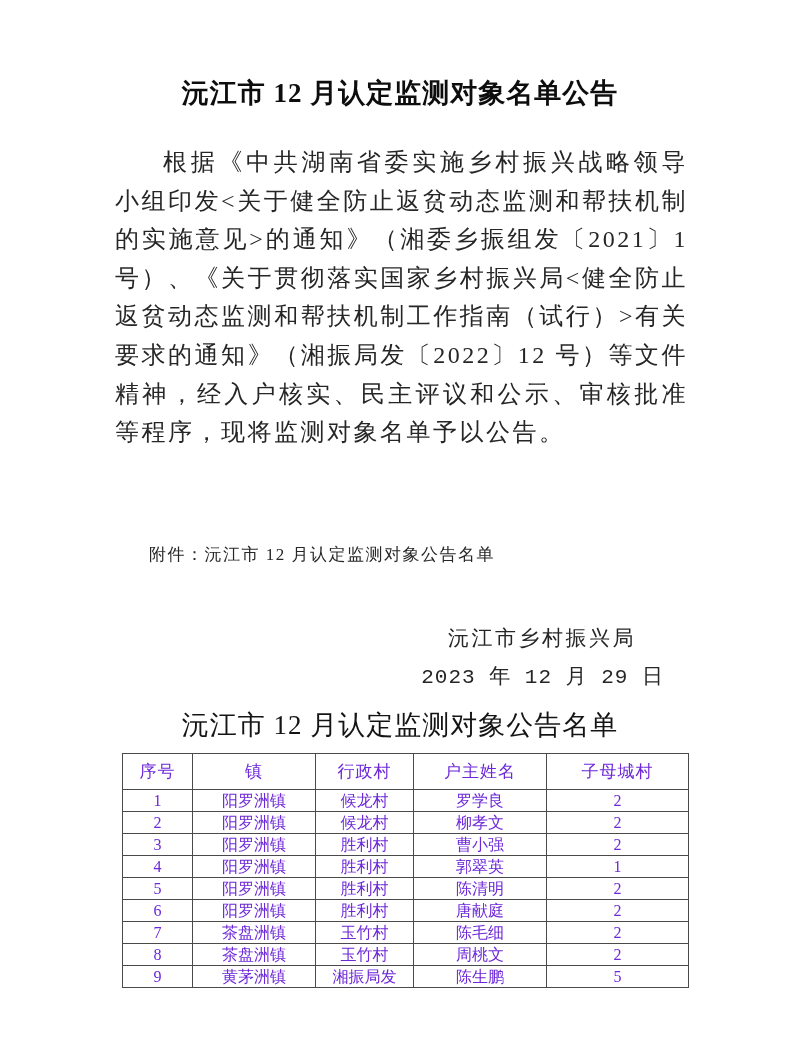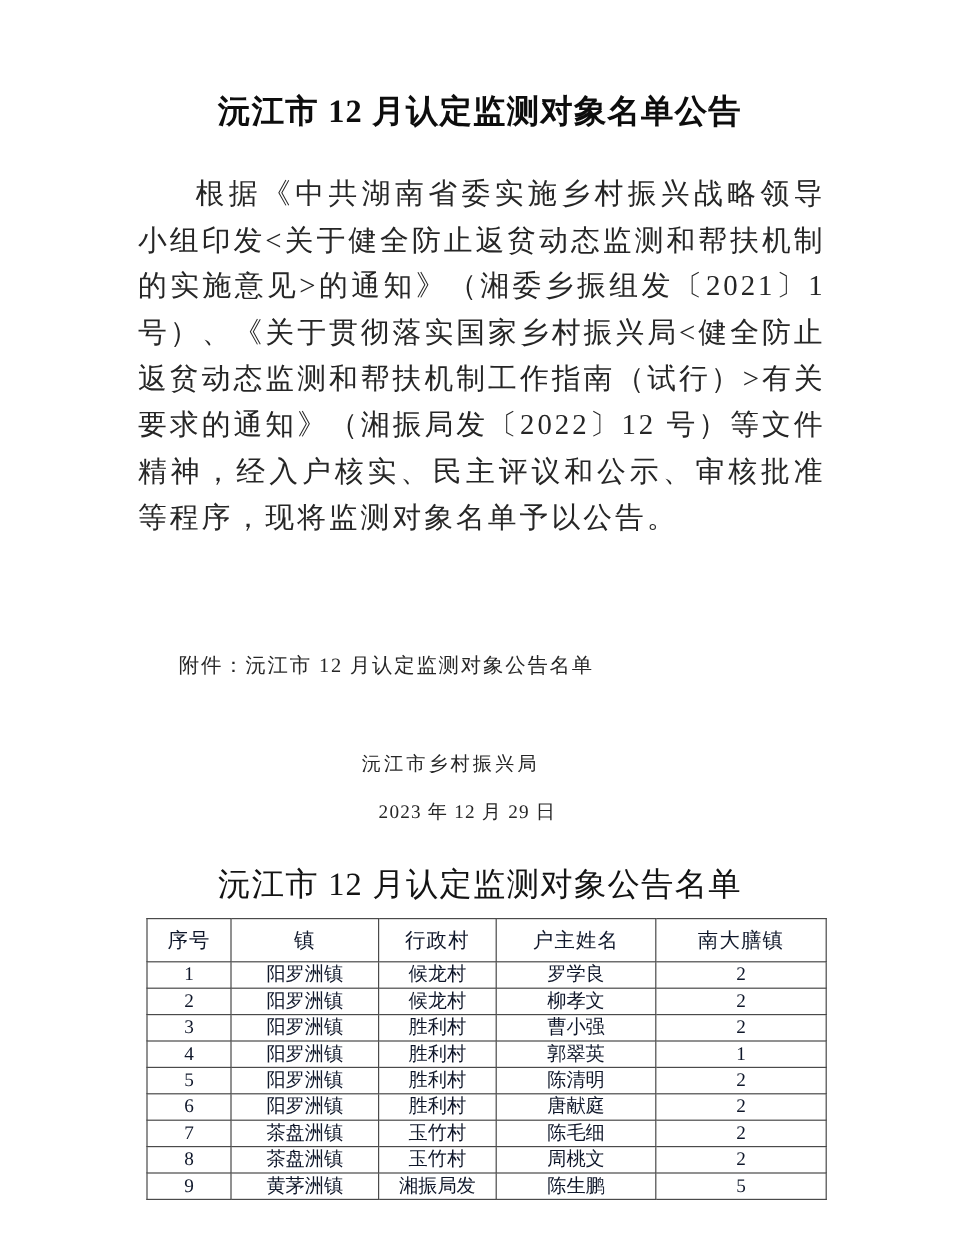--- a/index.html
+++ b/index.html
@@ -34,46 +34,46 @@
   }
   .attachment {
     margin: 84px 112px 0 115px;
     font-size: 17px;
     line-height: 38.6px;
     text-indent: 2em;
     letter-spacing: 1.5px;
   }
   .signature-block {
     margin: 44px 112px 0 115px;
-    text-align: center;
-    font-size: 16px;
+    text-align: right;
+    font-size: 21px;
     line-height: 40px;
   }
   .sig-org  { padding-right: 52px; letter-spacing: 2.5px; }
-  .sig-date { padding-right: 24px; letter-spacing: 1px; }
+  .sig-date { padding-right: 24px; letter-spacing: 1px; font-family: Liberation Mono, monospace; }
   .table-title {
-    margin-top: 21px;
+    margin-top: 9px;
     text-align: center;
     font-size: 27px;
     font-weight: normal;
     color: #141414;
     letter-spacing: 1px;
   }
   table.roster {
     margin: 10px 0 0 122px;
     width: 566px;
     border-collapse: collapse;
     table-layout: fixed;
   }
   table.roster th, table.roster td {
     border: 1px solid #4a4a4a;
     text-align: center;
     vertical-align: middle;
     font-weight: normal;
-    color: #0f172a;
+    color: #6d28d9;
     overflow: hidden;
     white-space: nowrap;
   }
   table.roster thead th {
     height: 36px;
     font-size: 17px;
     letter-spacing: 1px;
   }
   table.roster tbody td {
     height: 21px;
@@ -111,21 +111,21 @@
         <col class="col-vill">
         <col class="col-name">
         <col class="col-pop">
     </colgroup>
     <thead>
       <tr>
           <th>序号</th>
           <th>镇</th>
           <th>行政村</th>
           <th>户主姓名</th>
-          <th>南大膳镇</th>
+          <th>子母城村</th>
         </tr>
     </thead>
     <tbody>
         <tr>
           <td>1</td>
           <td>阳罗洲镇</td>
           <td>候龙村</td>
           <td>罗学良</td>
           <td>2</td>
         </tr>

